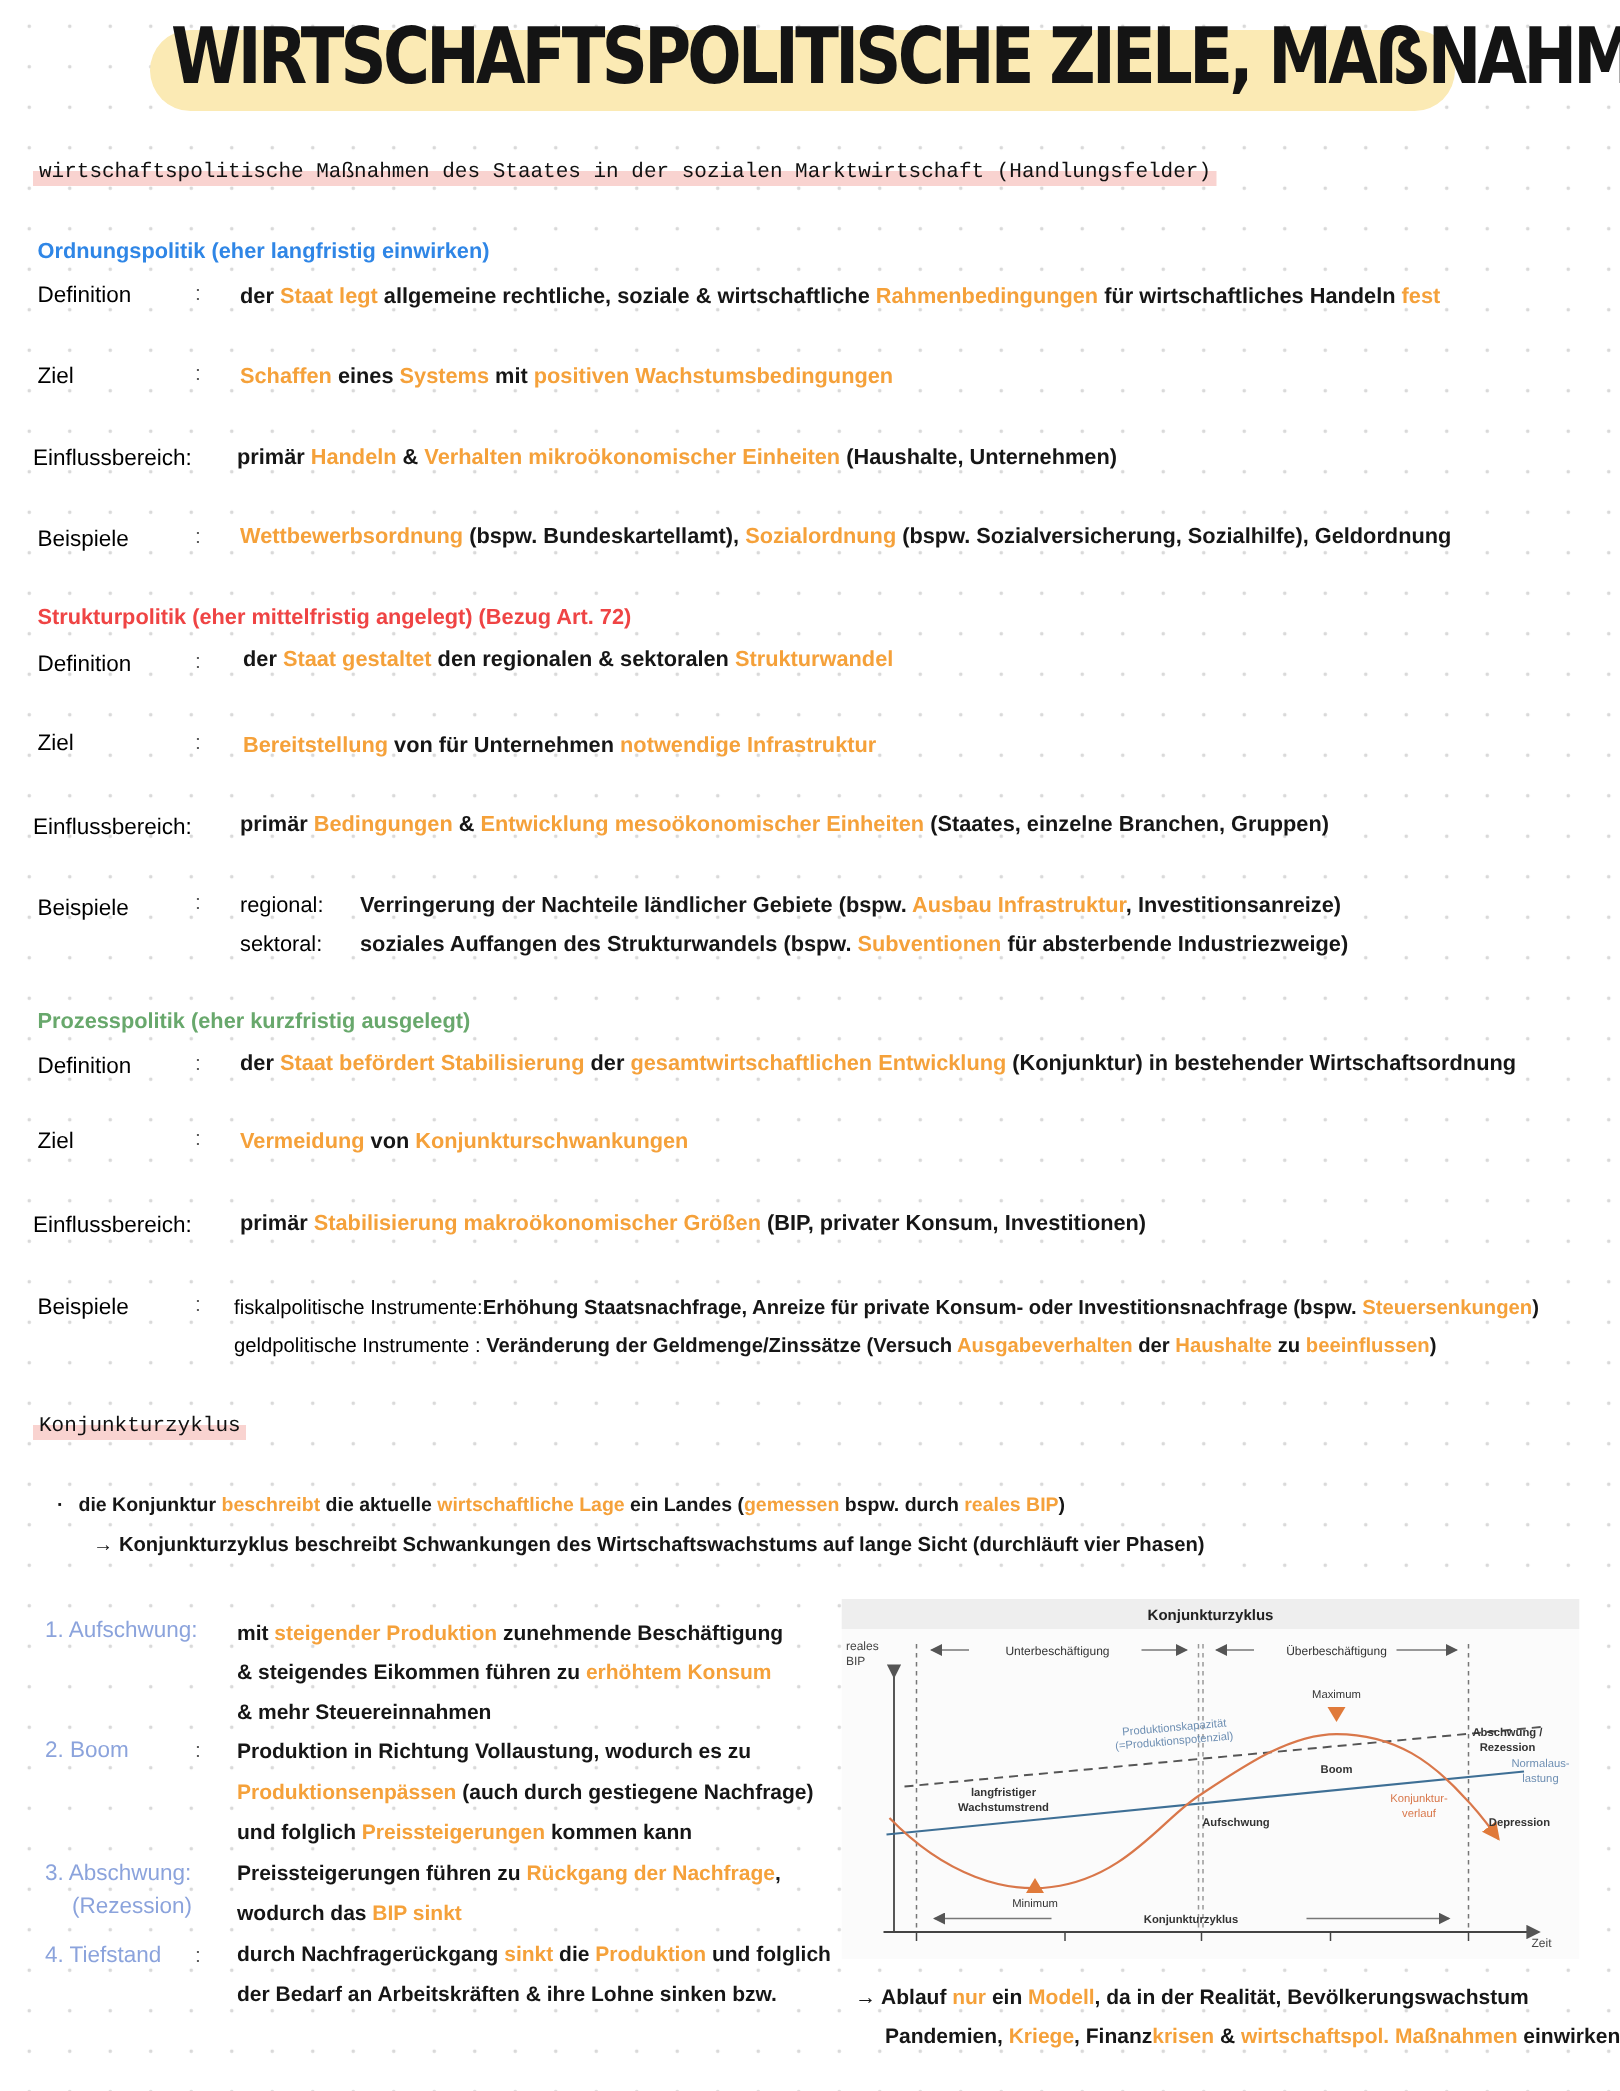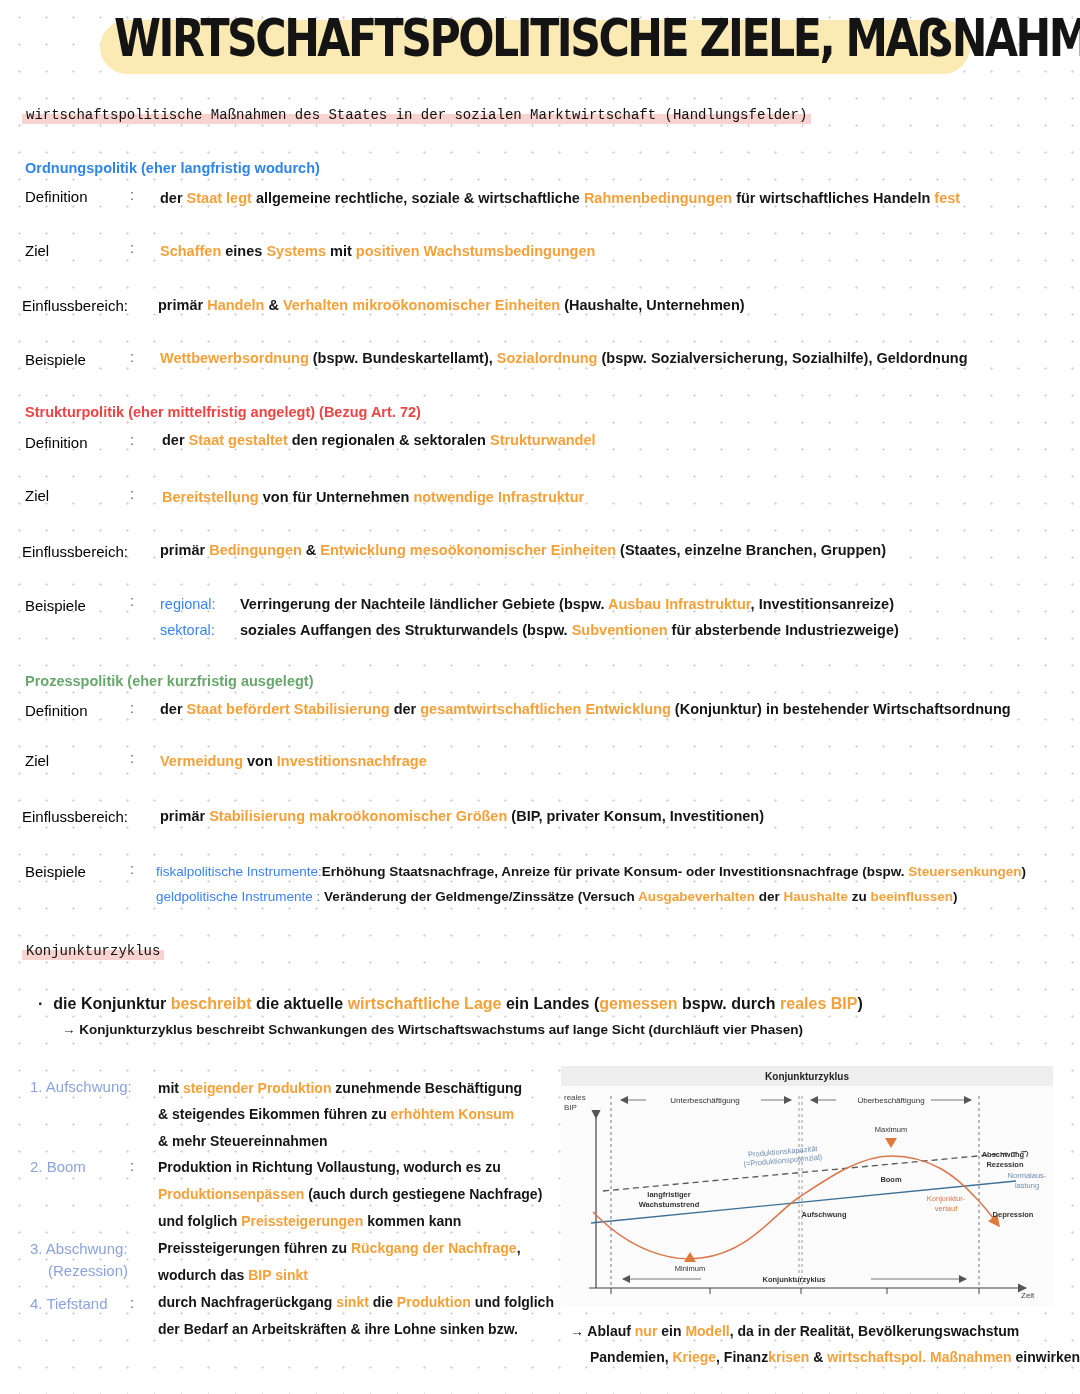--- a/index.html
+++ b/index.html
@@ -18,38 +18,38 @@
   .title{position:absolute;left:14px;top:-6px;width:860px;font-family:"DejaVu Sans", sans-serif;font-weight:bold;font-size:52px;letter-spacing:-3px;transform:scaleX(0.82);transform-origin:left top;white-space:nowrap;color:#141414;}
   .subhead{font-size:14px;white-space:nowrap;padding:1px 4px;background:linear-gradient(to bottom, transparent 45%, #f9d3d0 45%);font-family:Liberation Mono, monospace;}
   .sec-title{font-size:14.5px;font-weight:bold;white-space:nowrap;}
   .blue{color:#2f86e6;}
   .red{color:#ef4444;}
   .green{color:#68a86c;}
   .label{font-size:15px;color:#000000;white-space:nowrap;}
   .colon{font-size:14px;color:#5a5a5a;}
   .line{font-size:14.5px;font-weight:bold;white-space:nowrap;color:#161616;}
   .o{color:#f5a13a;text-align:center;}
-  .sub-lbl{color:#3b82f6;font-weight:normal;}
+  .sub-lbl{color:#000000;font-weight:normal;}
   .phase{font-size:15px;color:#8ba3dc;white-space:nowrap;}
   .chart-box{left:561px;top:1066px;width:492px;height:240px;}
   svg text{font-family:"Liberation Sans", sans-serif;}
 </style>
 </head>
 <body>
 
 <div class="abs title-wrap">
   <div class="title-hl"></div>
   <div class="title">WIRTSCHAFTSPOLITISCHE ZIELE, MAẞNAHMEN &amp; ZIELKONFLIKTE</div>
 </div>
 
 <div class="abs subhead" style="left:22px;top:106px;">wirtschaftspolitische Maßnahmen des Staates in der sozialen Marktwirtschaft (Handlungsfelder)</div>
 
 <div class="abs sec-title blue" style="left:25px;top:160px;">
   <span>Ordnungspolitik</span>
-  <span>(eher langfristig wodurch)</span>
+  <span>(eher langfristig einwirken)</span>
 </div>
 <div class="abs label" style="left:25px;top:188px;">Definition</div>
 <div class="abs colon" style="left:130px;top:187px;">:</div>
 <div class="abs line" style="left:160px;top:190px;"><span>der </span><span class="o">Staat legt</span><span> allgemeine rechtliche, soziale &amp; wirtschaftliche </span><span class="o">Rahmenbedingungen</span><span> für wirtschaftliches Handeln </span><span class="o">fest</span></div>
 
 <div class="abs label" style="left:25px;top:242px;">Ziel</div>
 <div class="abs colon" style="left:130px;top:240px;">:</div>
 <div class="abs line" style="left:160px;top:243px;"><span class="o">Schaffen</span><span> eines </span><span class="o">Systems</span><span> mit </span><span class="o">positiven Wachstumsbedingungen</span></div>
 
 <div class="abs label" style="left:22px;top:297px;">Einflussbereich:</div>
@@ -86,37 +86,37 @@
 <div class="abs sec-title green" style="left:25px;top:673px;">
   <span>Prozesspolitik</span>
   <span>(eher kurzfristig ausgelegt)</span>
 </div>
 <div class="abs label" style="left:25px;top:702px;">Definition</div>
 <div class="abs colon" style="left:130px;top:700px;">:</div>
 <div class="abs line" style="left:160px;top:701px;"><span>der </span><span class="o">Staat befördert Stabilisierung</span><span> der </span><span class="o">gesamtwirtschaftlichen Entwicklung</span><span> (Konjunktur) in bestehender Wirtschaftsordnung</span></div>
 
 <div class="abs label" style="left:25px;top:752px;">Ziel</div>
 <div class="abs colon" style="left:130px;top:750px;">:</div>
-<div class="abs line" style="left:160px;top:753px;"><span class="o">Vermeidung</span><span> von </span><span class="o">Investitionsnachfrage</span></div>
+<div class="abs line" style="left:160px;top:753px;"><span class="o">Vermeidung</span><span> von </span><span class="o">Konjunkturschwankungen</span></div>
 
 <div class="abs label" style="left:22px;top:808px;">Einflussbereich:</div>
 <div class="abs line" style="left:160px;top:808px;"><span>primär </span><span class="o">Stabilisierung makroökonomischer Größen</span><span> (BIP, privater Konsum, Investitionen)</span></div>
 
 <div class="abs label" style="left:25px;top:863px;">Beispiele</div>
 <div class="abs colon" style="left:130px;top:861px;">:</div>
 <div class="abs line" style="left:156px;top:864px;font-size:13.5px;">
   <span class="sub-lbl">fiskalpolitische Instrumente:</span><span><span>Erhöhung Staatsnachfrage, Anreize für private Konsum- oder Investitionsnachfrage (bspw. </span><span class="o">Steuersenkungen</span><span>)</span></span>
 </div>
 <div class="abs line" style="left:156px;top:889px;font-size:13.5px;">
   <span class="sub-lbl">geldpolitische Instrumente :</span>
   <span><span>Veränderung der Geldmenge/Zinssätze (Versuch </span><span class="o">Ausgabeverhalten</span><span> der </span><span class="o">Haushalte</span><span> zu </span><span class="o">beeinflussen</span><span>)</span></span>
 </div>
 
 <div class="abs subhead" style="left:22px;top:942px;">Konjunkturzyklus</div>
-<div class="abs line" style="left:38px;top:995px;font-size:16px;">
+<div class="abs line" style="left:38px;top:995px;font-size:13px;">
   <span style="margin-right:10px;">·</span><span><span>die Konjunktur </span><span class="o">beschreibt</span><span> die aktuelle </span><span class="o">wirtschaftliche Lage</span><span> ein Landes (</span><span class="o">gemessen</span><span> bspw. durch </span><span class="o">reales BIP</span><span>)</span></span>
 </div>
 <div class="abs line" style="left:62px;top:1022px;font-size:13.5px;">→ Konjunkturzyklus beschreibt Schwankungen des Wirtschaftswachstums auf lange Sicht (durchläuft vier Phasen)</div>
 
 <div class="abs phase" style="left:30px;top:1078px;">1. Aufschwung:</div>
 <div class="abs line" style="left:158px;top:1080px;font-size:14px;"><span>mit </span><span class="o">steigender Produktion</span><span> zunehmende Beschäftigung</span></div>
 <div class="abs line" style="left:158px;top:1106px;font-size:14px;"><span>&amp; steigendes Eikommen führen zu </span><span class="o">erhöhtem Konsum</span></div>
 <div class="abs line" style="left:158px;top:1133px;font-size:14px;"><span>&amp; mehr Steuereinnahmen</span></div>
 
 <div class="abs phase" style="left:30px;top:1158px;">2. Boom</div>

